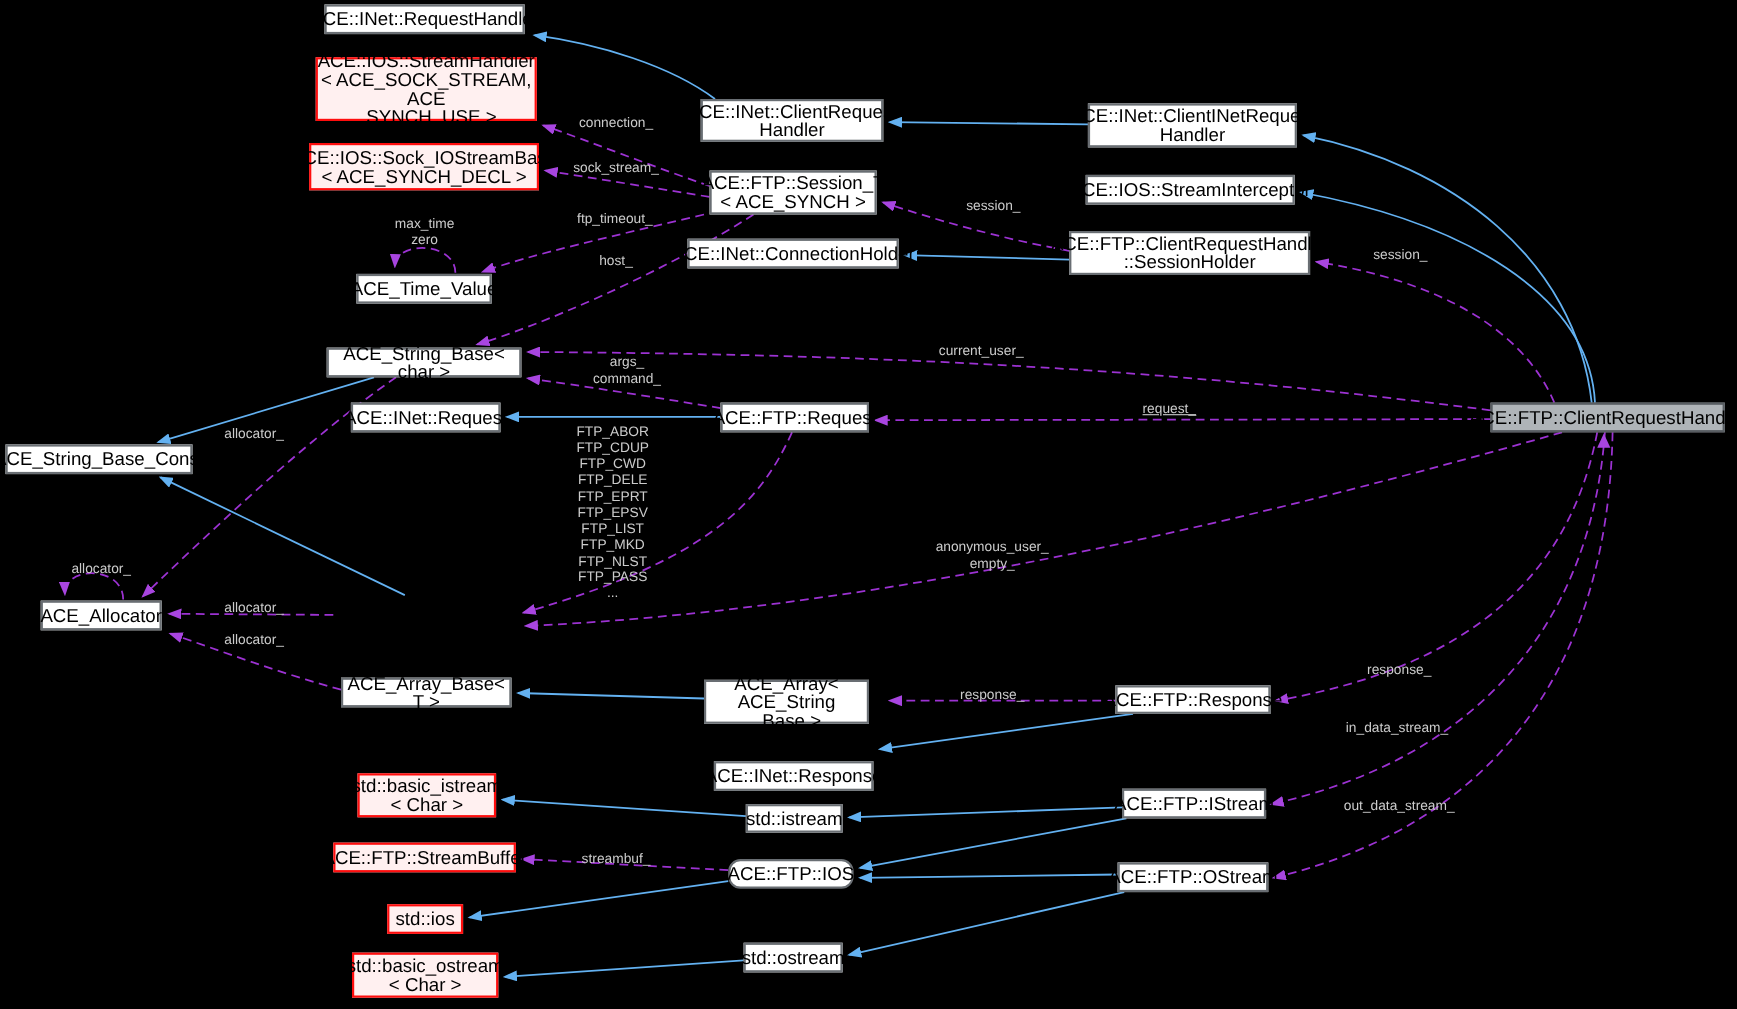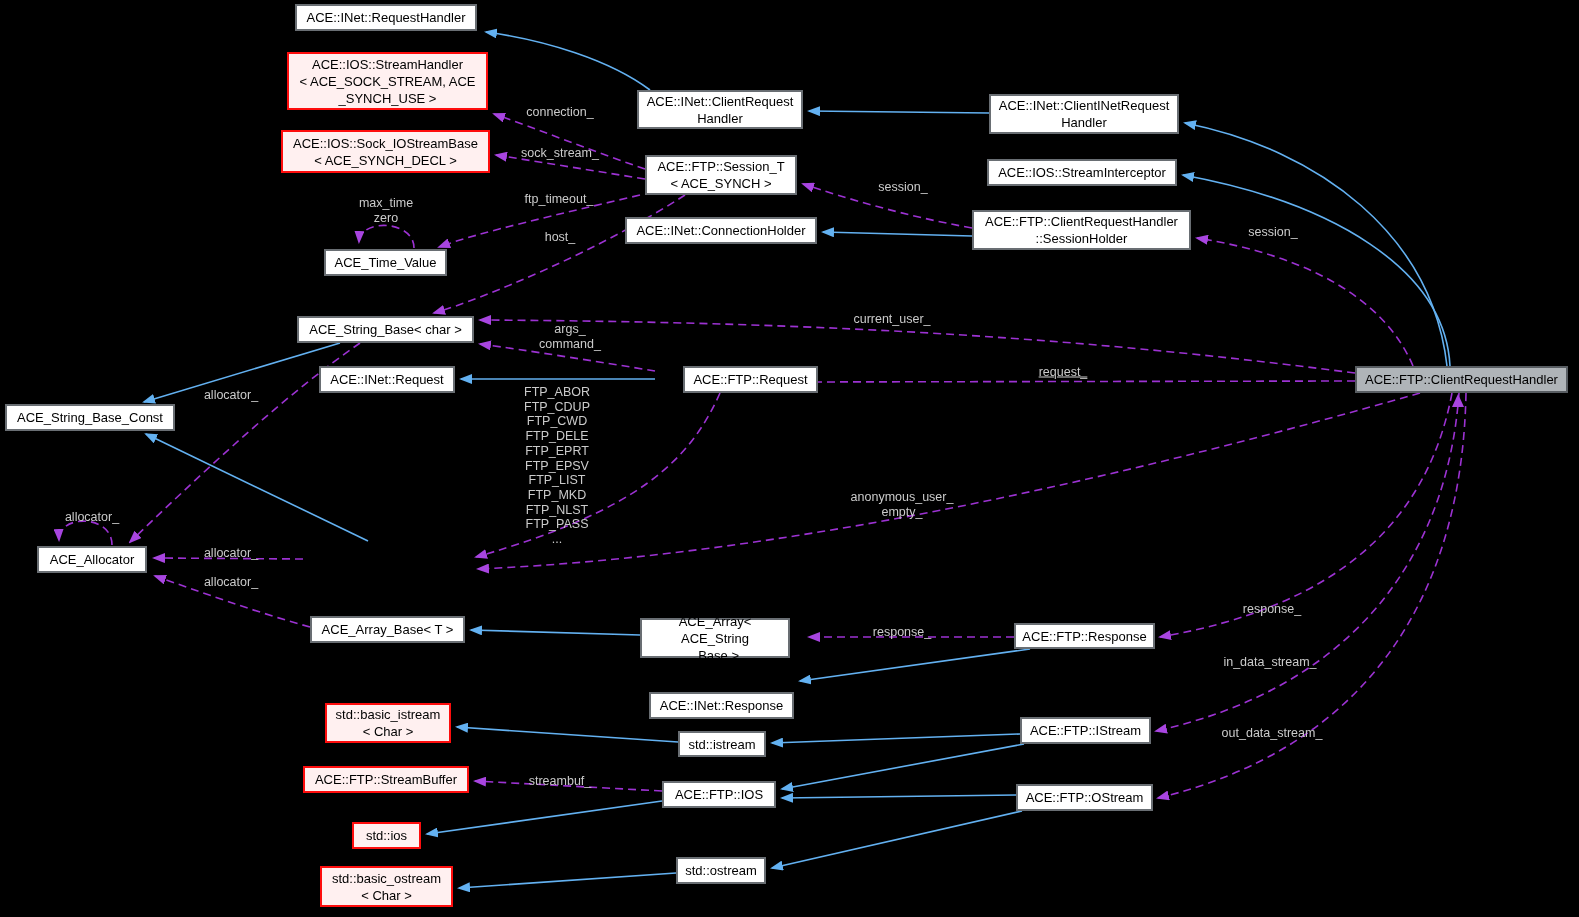--- a/index.html
+++ b/index.html
@@ -1,20 +1,20 @@
 <!DOCTYPE html>
 <html><head>
 <meta charset="utf-8">
 <style>
   html,body{margin:0;padding:0;background:#000;}
   #canvas{position:relative;width:1579px;height:917px;background:#000;overflow:hidden;
           font-family:"Liberation Sans", sans-serif;}
   #canvas svg{position:absolute;left:0;top:0;}
   .node{position:absolute;box-sizing:border-box;background:#fff;border:2px solid #696e73;
-        color:#000;font-size:13px;line-height:17px;display:flex;align-items:center;
+        color:#000;font-size:17px;line-height:17px;display:flex;align-items:center;
         justify-content:center;text-align:center;white-space:pre-line;padding:1px 4px;}
   .node.red{border-color:#fe0d0d;background:#fff0f0;}
   .node.main{background:#afb4b8;border-color:#585d62;}
   .elabel{position:absolute;transform:translate(-50%,-50%);color:#cbcbcb;font-size:12.5px;
           line-height:15px;text-align:center;white-space:pre-line;pointer-events:none;}
   .elabel.cmds{line-height:14.7px;}
   .e-blue{fill:none;stroke:#63b1f1;stroke-width:1.6;}
   .e-purple{fill:none;stroke:#9c32d2;stroke-width:1.6;stroke-dasharray:8,5;}
 </style>
 </head>
@@ -86,33 +86,33 @@
 &lt; ACE_SYNCH &gt;</span></div>
   <div class="node" style="left:625px;top:217px;width:192px;height:27px;"><span>ACE::INet::ConnectionHolder</span></div>
   <div class="node" style="left:324px;top:249px;width:123px;height:27px;"><span>ACE_Time_Value</span></div>
   <div class="node" style="left:989px;top:94px;width:190px;height:40px;"><span>ACE::INet::ClientINetRequest
 Handler</span></div>
   <div class="node" style="left:987px;top:159px;width:190px;height:27px;"><span>ACE::IOS::StreamInterceptor</span></div>
   <div class="node" style="left:972px;top:210px;width:219px;height:40px;"><span>ACE::FTP::ClientRequestHandler
 ::SessionHolder</span></div>
   <div class="node" style="left:297px;top:316px;width:177px;height:27px;"><span>ACE_String_Base&lt; char &gt;</span></div>
   <div class="node" style="left:319px;top:366px;width:136px;height:27px;"><span>ACE::INet::Request</span></div>
-  <div class="node" style="left:655px;top:366px;width:135px;height:27px;margin-left:28px;"><span>ACE::FTP::Request</span></div>
+  <div class="node" style="left:655px;top:366px;width:135px;height:27px;"><span>ACE::FTP::Request</span></div>
   <div class="node" style="left:5px;top:404px;width:170px;height:27px;"><span>ACE_String_Base_Const</span></div>
   <div class="node" style="left:37px;top:546px;width:110px;height:27px;"><span>ACE_Allocator</span></div>
   <div class="node" style="left:310px;top:616px;width:155px;height:27px;"><span>ACE_Array_Base&lt; T &gt;</span></div>
   <div class="node" style="left:640px;top:618px;width:150px;height:40px;"><span>ACE_Array&lt; ACE_String
 _Base &gt;</span></div>
   <div class="node" style="left:649px;top:680px;width:145px;height:27px;margin-top:12px;"><span>ACE::INet::Response</span></div>
   <div class="node red" style="left:325px;top:703px;width:126px;height:40px;"><span>std::basic_istream
 &lt; Char &gt;</span></div>
   <div class="node" style="left:678px;top:731px;width:88px;height:26px;"><span>std::istream</span></div>
   <div class="node" style="left:1020px;top:717px;width:131px;height:27px;"><span>ACE::FTP::IStream</span></div>
   <div class="node red" style="left:303px;top:766px;width:166px;height:27px;"><span>ACE::FTP::StreamBuffer</span></div>
-  <div class="node" style="left:662px;top:781px;width:114px;height:27px;"><span>ACE::FTP::IOS</span></div>
+  <div class="node" style="left:662px;top:781px;width:114px;height:27px;border-radius:11px;"><span>ACE::FTP::IOS</span></div>
   <div class="node red" style="left:352px;top:822px;width:69px;height:27px;text-align:center;"><span>std::ios</span></div>
   <div class="node" style="left:1016px;top:784px;width:137px;height:27px;"><span>ACE::FTP::OStream</span></div>
   <div class="node red" style="left:320px;top:866px;width:133px;height:41px;"><span>std::basic_ostream
 &lt; Char &gt;</span></div>
   <div class="node" style="left:676px;top:857px;width:90px;height:27px;"><span>std::ostream</span></div>
   <div class="node main" style="left:1355px;top:366px;width:213px;height:27px;"><span>ACE::FTP::ClientRequestHandler</span></div>
   <div class="node" style="left:1014px;top:623px;width:141px;height:26px;"><span>ACE::FTP::Response</span></div>
 
   <div class="elabel" style="left:560px;top:112px;">connection_</div>
   <div class="elabel" style="left:560px;top:153px;">sock_stream_</div>

